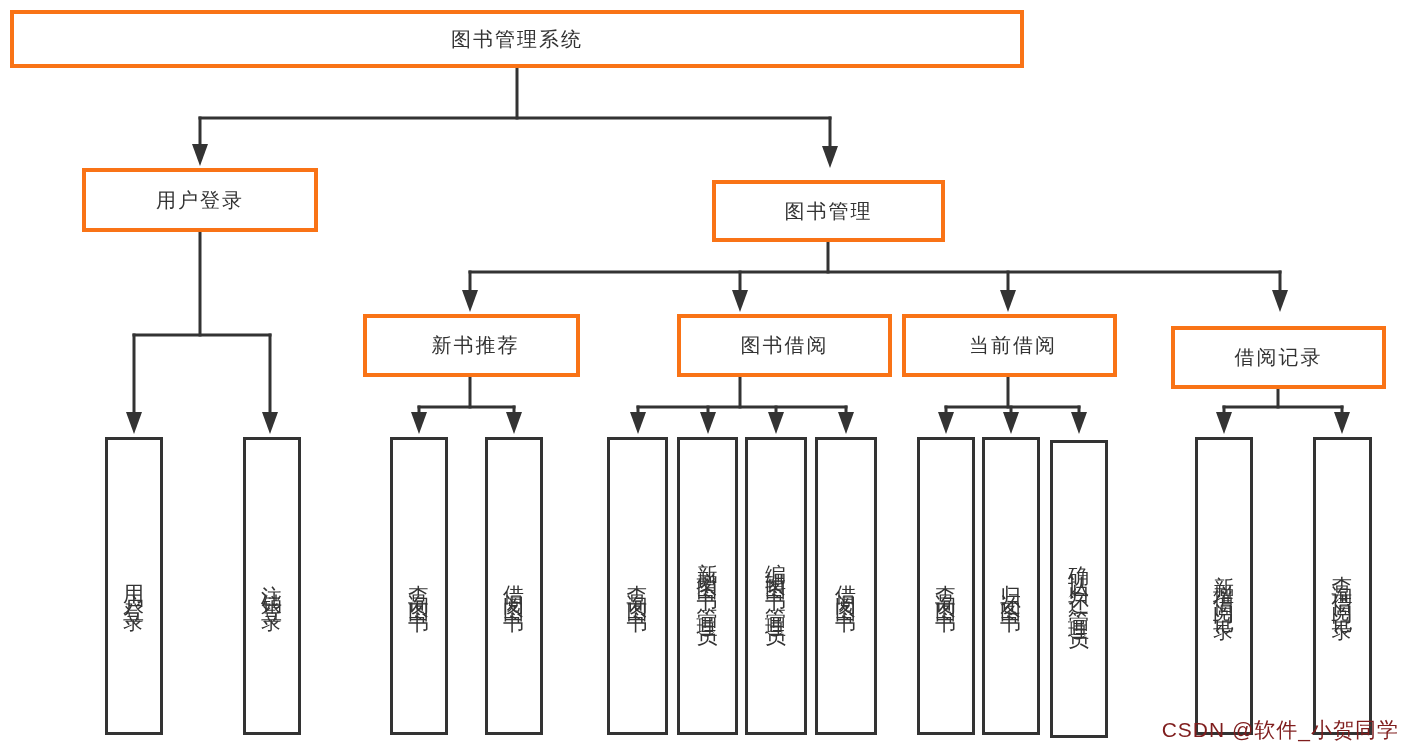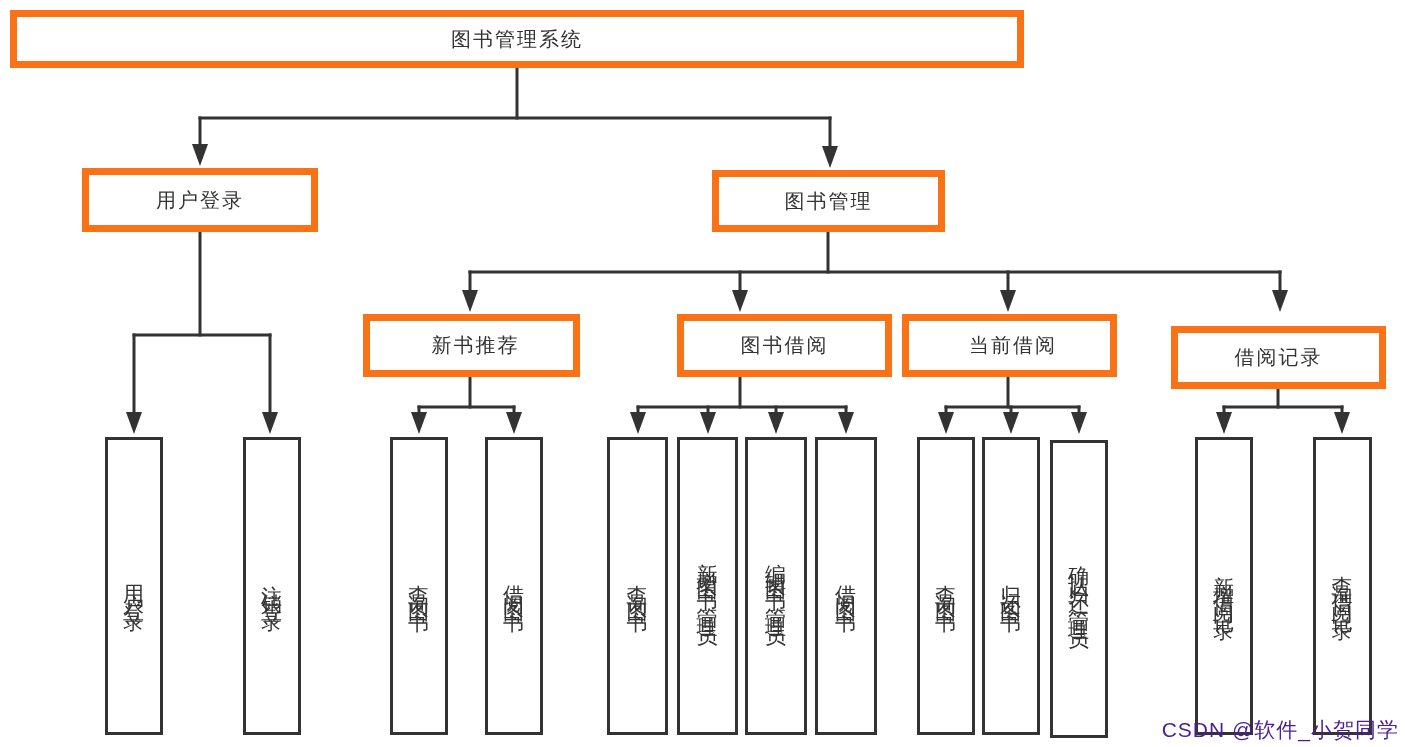--- a/index.html
+++ b/index.html
@@ -17,21 +17,21 @@
   }
   #connectors {
     position: absolute;
     left: 0; top: 0;
     width: 1405px; height: 747px;
     z-index: 1;
   }
   .hnode {
     position: absolute;
     box-sizing: border-box;
-    border: 7px solid #f97316;
+    border: 4px solid #f97316;
     background: #ffffff;
     display: flex;
     align-items: center;
     justify-content: center;
     font-size: 20px;
     letter-spacing: 2px;
     color: #333333;
     z-index: 2;
   }
   .vnode {
@@ -48,21 +48,21 @@
     letter-spacing: 9px;
     line-height: 1;
     color: #333333;
     z-index: 2;
   }
   #watermark {
     position: absolute;
     right: 6px;
     bottom: 3px;
     font-size: 21px;
-    color: #4c1d95;
+    color: #7f1d1d;
     letter-spacing: 1px;
     z-index: 3;
     white-space: nowrap;
     text-align: center;
   }
 </style>
 </head>
 <body>
 
 <div id="stage">
@@ -129,21 +129,21 @@
       <polygon points="1003,412 1019,412 1011,434"></polygon>
       <polygon points="1071,412 1087,412 1079,434"></polygon>
       <polygon points="1216,412 1232,412 1224,434"></polygon>
       <polygon points="1334,412 1350,412 1342,434"></polygon>
     </g>
   </svg>
 
   <div class="hnode" style="left:10px; top:10px; width:1014px; height:58px;">图书管理系统</div>
 
   <div class="hnode" style="left:82px; top:168px; width:236px; height:64px;">用户登录</div>
-  <div class="hnode" style="left:712px; top:170px; width:233px; height:62px;">图书管理</div>
+  <div class="hnode" style="left:712px; top:180px; width:233px; height:62px;">图书管理</div>
 
   <div class="hnode" style="left:363px; top:314px; width:217px; height:63px;padding-left:8px;">新书推荐</div>
   <div class="hnode" style="left:633px; top:314px; width:215px; height:63px;margin-left:44px;">图书借阅</div>
   <div class="hnode" style="left:902px; top:314px; width:215px; height:63px;padding-left:7px;">当前借阅</div>
   <div class="hnode" style="left:1171px; top:326px; width:215px; height:63px;">借阅记录</div>
 
   <div class="vnode" style="left:105px; top:437px; width:58px; height:298px;">用户登录</div>
   <div class="vnode" style="left:243px; top:437px; width:58px; height:298px;">注销登录</div>
 
   <div class="vnode" style="left:390px; top:437px; width:58px; height:298px;">查询图书</div>

